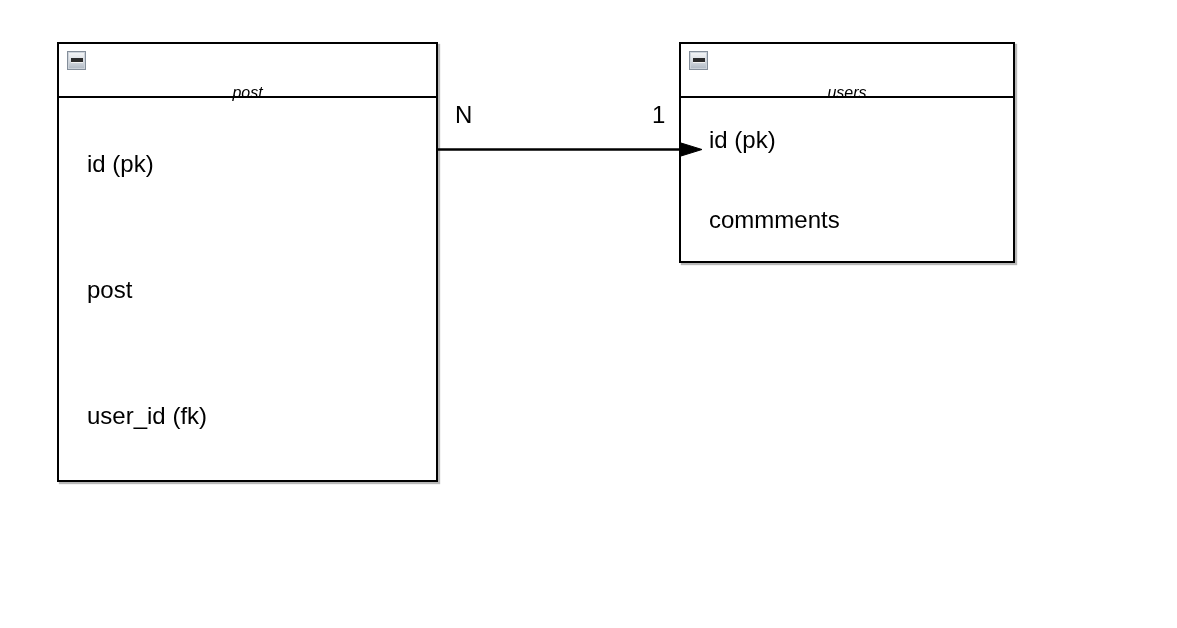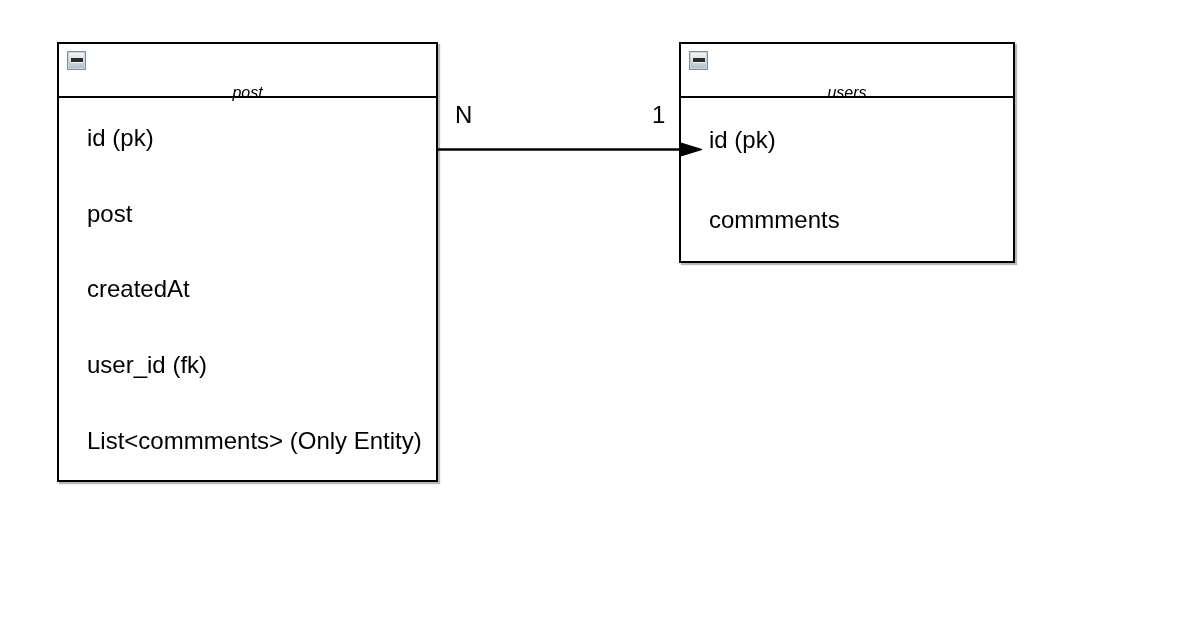--- a/index.html
+++ b/index.html
@@ -102,27 +102,21 @@
       <span class="table-title">post</span>
     </div>
     <div class="table-body">
         <div class="field-row">
           <span>id (pk)</span>
         </div>
         <div class="field-row">
           <span>post</span>
         </div>
         <div class="field-row">
-          <span>createdAt</span>
-        </div>
-        <div class="field-row">
           <span>user_id (fk)</span>
-        </div>
-        <div class="field-row">
-          <span>List&lt;commments&gt; (Only Entity)</span>
         </div>
       </div>
   </div>
 
   <div class="entity-table users">
     <div class="table-header">
       <span class="collapse-button"></span>
       <span class="table-title">users</span>
     </div>
     <div class="table-body">

